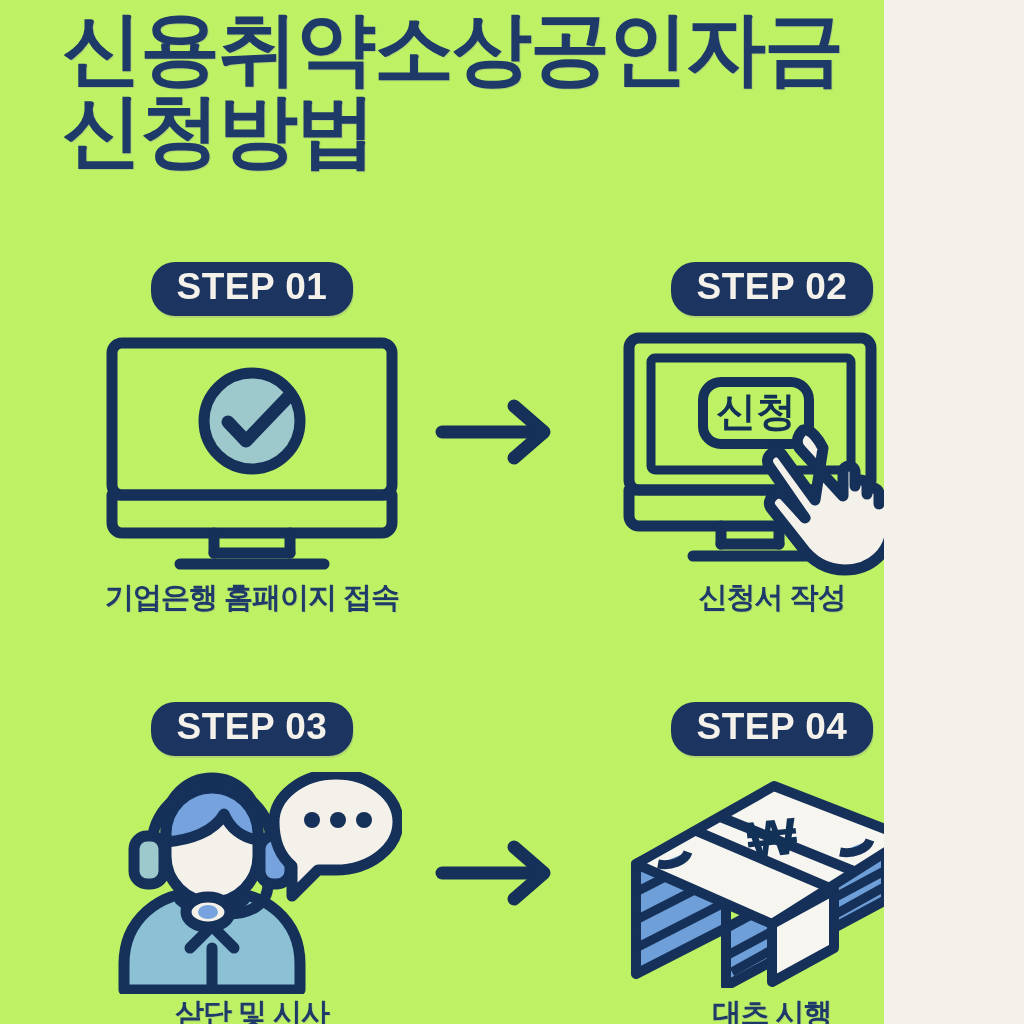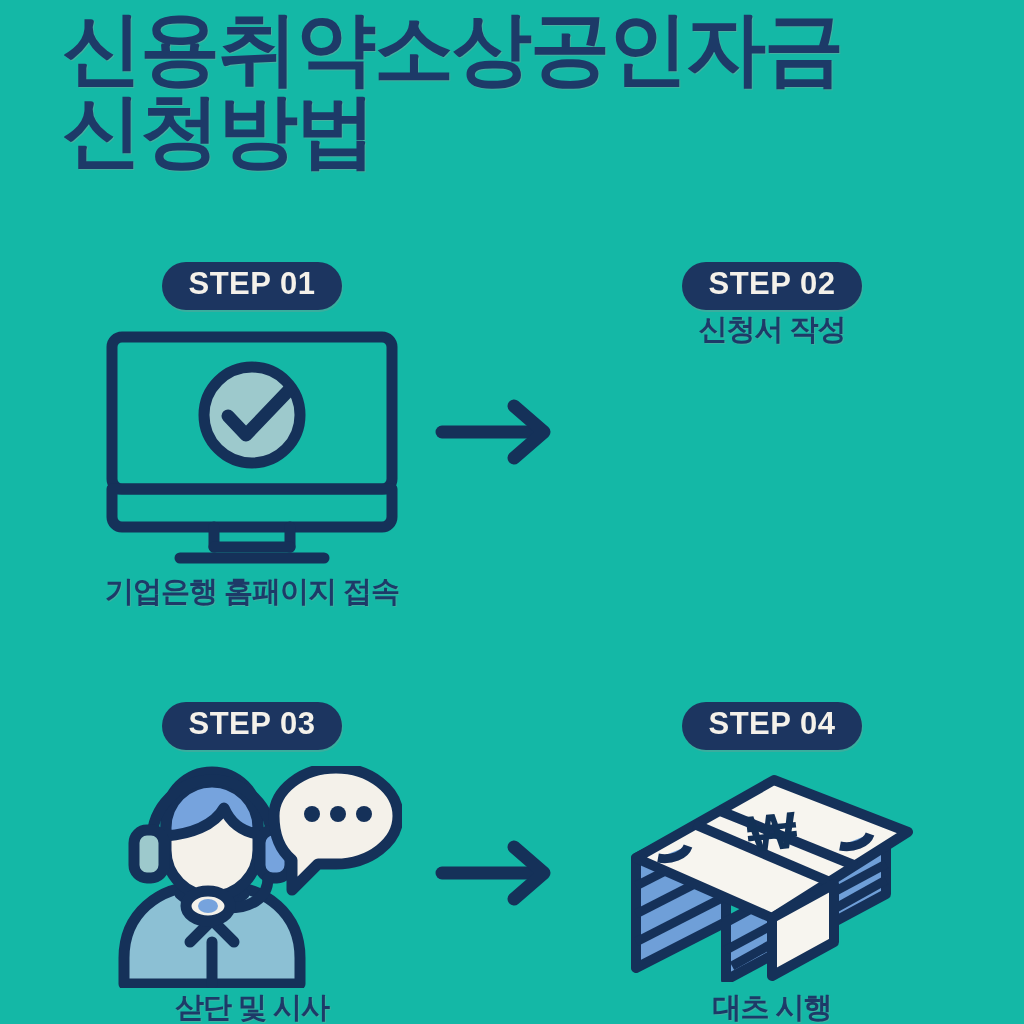--- a/index.html
+++ b/index.html
@@ -3,23 +3,23 @@
 <meta charset="utf-8">
 <title>신용취약소상공인자금 신청방법</title>
 <style>
   html, body {
     margin: 0;
     padding: 0;
     background: #f4f1ea;
   }
   .poster {
     position: relative;
-    width: 1024px;
+    width: 884px;
     height: 1024px;
-    background: #14b8a6;
+    background: #bef264;
     overflow: hidden;
     font-family: "Liberation Sans", "DejaVu Sans", sans-serif;
   }
 
   
   .title-block {
     position: absolute;
     left: 62px;
     top: 8px;
     width: 900px;
@@ -45,21 +45,21 @@
   }
   .step-1 { left: 52px;  top: 262px; width: 400px; }
   .step-2 { left: 572px; top: 262px; width: 400px; }
   .step-3 { left: 52px;  top: 702px; width: 400px; }
   .step-4 { left: 572px; top: 702px; width: 400px; }
 
   .badge {
     background: #1c3560;
     color: #f4f1ea;
     font-weight: 700;
-    font-size: 31px;
+    font-size: 37px;
     letter-spacing: 0.5px;
     padding: 6px 26px 9px 26px;
     border-radius: 24px;
     line-height: 1.05;
     box-shadow: 1px 2px 0 rgba(150,150,140,0.30);
   }
 
   .icon-wrap {
     margin-top: 12px;
     height: 250px;
@@ -130,20 +130,60 @@
         <path d="M126 89 l18 19 l44 -46" fill="none" stroke="#153159" stroke-width="13" stroke-linecap="round" stroke-linejoin="round"></path>
       </svg>
     </div>
     <div class="caption">
       <span class="cap-line">기업은행 홈패이지 접속</span>
     </div>
   </div>
 
   <div class="step step-2">
     <div class="badge">STEP 02</div>
+    <div class="icon-wrap">
+      <svg width="310" height="250" viewBox="0 0 310 250" aria-hidden="true">
+        <g fill="none" stroke="#153159" stroke-width="11" stroke-linecap="round" stroke-linejoin="round">
+          <rect x="12" y="10" width="242" height="152" rx="10"></rect>
+          <rect x="34" y="30" width="200" height="112" rx="4" stroke-width="9"></rect>
+          <path d="M12 162 h242 v26 a10 10 0 0 1 -10 10 H22 a10 10 0 0 1 -10 -10 z"></path>
+          <path d="M104 198 v18 M162 198 v18"></path>
+          <line x1="104" y1="216" x2="162" y2="216"></line>
+          <line x1="76" y1="228" x2="190" y2="228"></line>
+
+          <rect x="86" y="54" width="106" height="62" rx="18" stroke-width="10"></rect>
+        </g>
+        <text class="btn-label" x="139" y="97" text-anchor="middle">신청</text>
+
+        <g transform="translate(168,92)">
+          <path d="M18 10
+                   C 12 16 10 24 16 30
+                   L 58 76
+                   L 58 52
+                   C 58 44 70 44 70 52
+                   L 70 66
+                   C 70 58 82 58 82 66
+                   L 82 74
+                   C 82 66 94 66 94 74
+                   L 94 84
+                   C 94 76 106 76 106 86
+                   L 106 106
+                   C 106 132 86 150 60 150
+                   C 40 150 26 140 16 126
+                   L -14 88
+                   C -20 80 -8 68 0 76
+                   L 20 98
+                   L -16 46
+                   C -22 36 -8 26 -2 36
+                   L 30 80
+                   L 38 28
+                   C 34 20 26 8 18 10 Z" fill="#f4f1ea" stroke="#153159" stroke-width="11" stroke-linecap="round" stroke-linejoin="round"></path>
+        </g>
+      </svg>
+    </div>
     <div class="caption">
       <span class="cap-line">신청서 작성</span>
     </div>
   </div>
 
   <div class="step step-3">
     <div class="badge">STEP 03</div>
     <div class="icon-wrap">
       <svg width="300" height="222" viewBox="0 0 300 222" aria-hidden="true">
 

